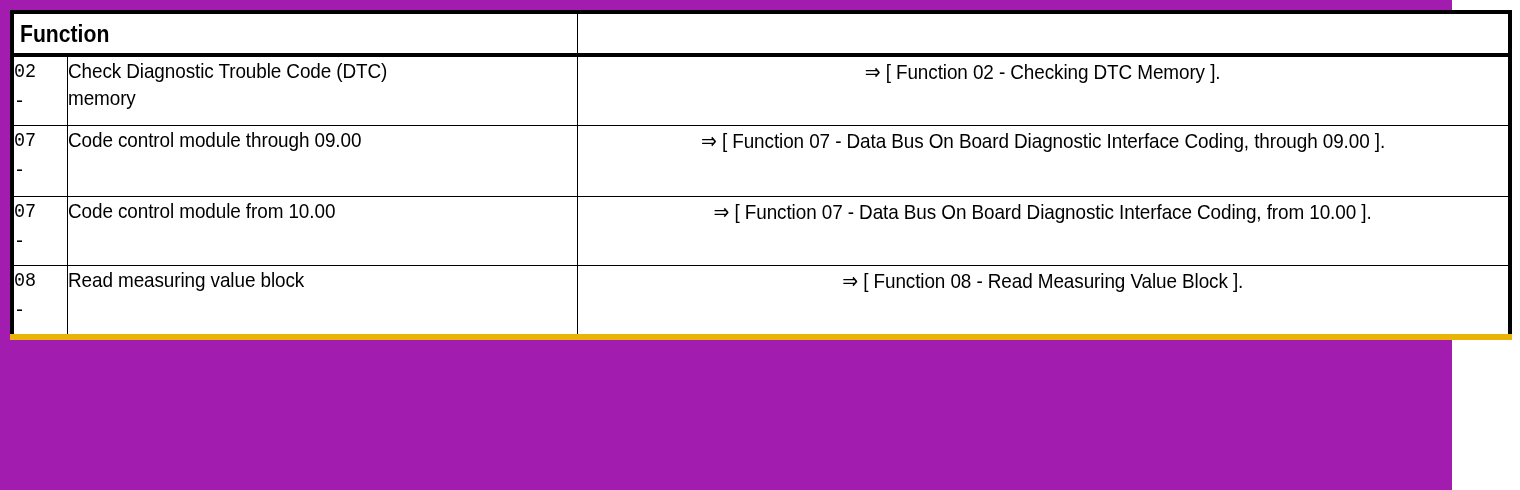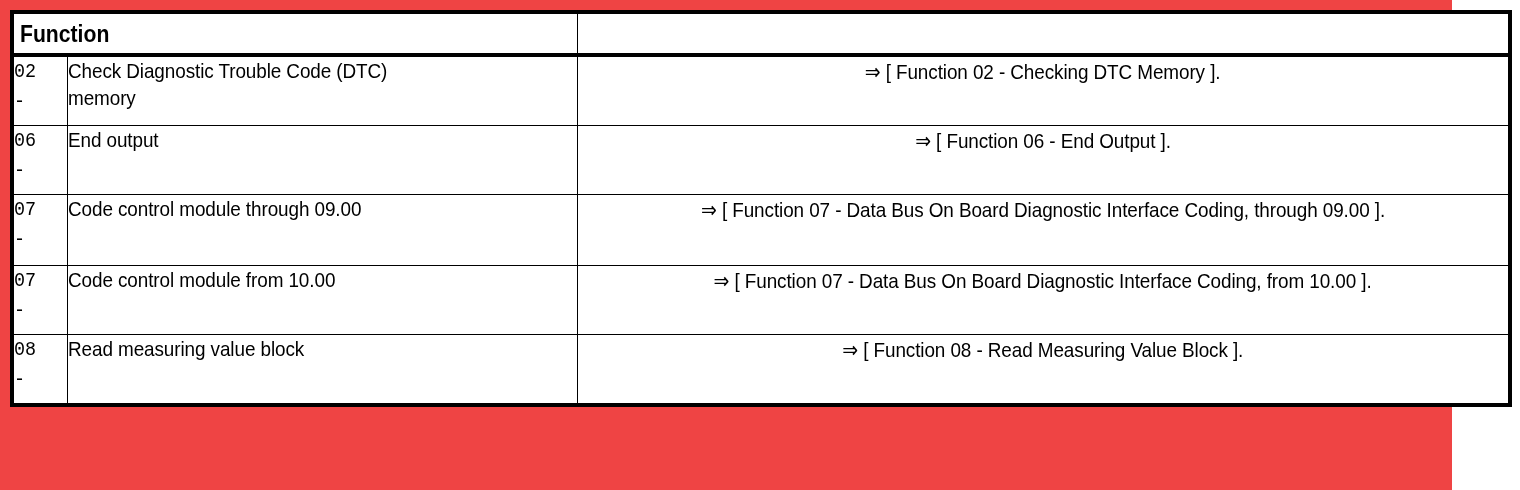--- a/index.html
+++ b/index.html
@@ -12,21 +12,21 @@
     height: 490px;
     overflow: hidden;
     font-family: "Liberation Sans", "DejaVu Sans", sans-serif;
     color: #000000;
   }
 
   #page {
     position: relative;
     width: 1452px;
     height: 490px;
-    background: #ef4444;
+    background: #a21caf;
   }
 
   .fn-table {
     position: absolute;
     left: 10px;
     top: 10px;
     width: 1498px;
     border-collapse: collapse;
     table-layout: fixed;
     border: 4px solid #000000;
@@ -109,21 +109,21 @@
     line-height: 29px;
     letter-spacing: -0.1px;
     display: inline-block;
     transform: scaleX(0.9);
     transform-origin: center top;
     text-align: center;
   }
 
   
   .fn-table tr:last-child td {
-    border-bottom: 1px solid #eab308;
+    border-bottom: 6px solid #eab308;
   }
 </style>
 </head>
 <body>
 
 <div id="page">
 
   <table class="fn-table">
     <colgroup>
       <col class="c-code">
@@ -152,32 +152,20 @@
         <td class="cell-desc">
           <span class="txt">Check Diagnostic Trouble Code (DTC)
 memory</span>
         </td>
         <td class="cell-link">
           <span class="txt-link">⇒ [ Function 02 - Checking DTC Memory ].</span>
         </td>
       </tr>
 
 
-      <tr class="body-row">
-        <td class="cell-code">
-          <span class="txt-code">06
--</span>
-        </td>
-        <td class="cell-desc">
-          <span class="txt">End output</span>
-        </td>
-        <td class="cell-link">
-          <span class="txt-link">⇒ [ Function 06 - End Output ].</span>
-        </td>
-      </tr>
 
       <tr class="body-row tall">
         <td class="cell-code">
           <span class="txt-code">07
 -</span>
         </td>
         <td class="cell-desc">
           <span class="txt">Code control module through 09.00</span>
         </td>
         <td class="cell-link">

